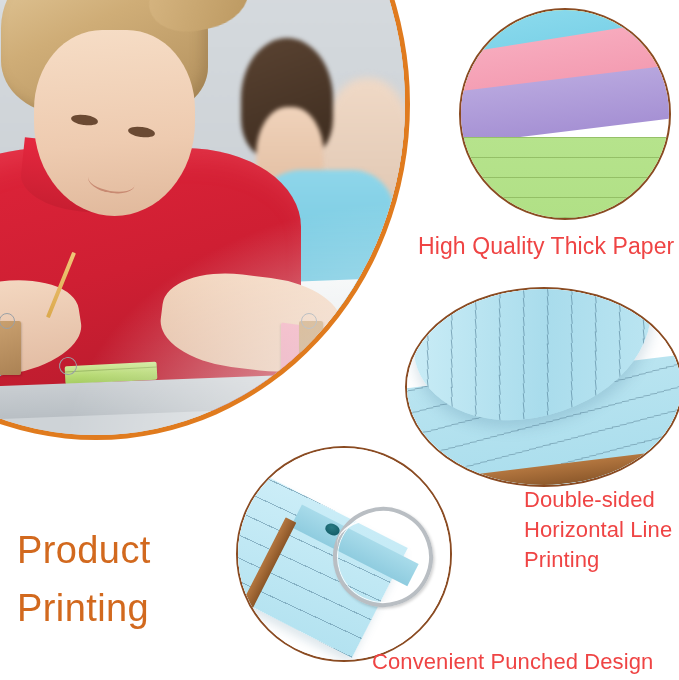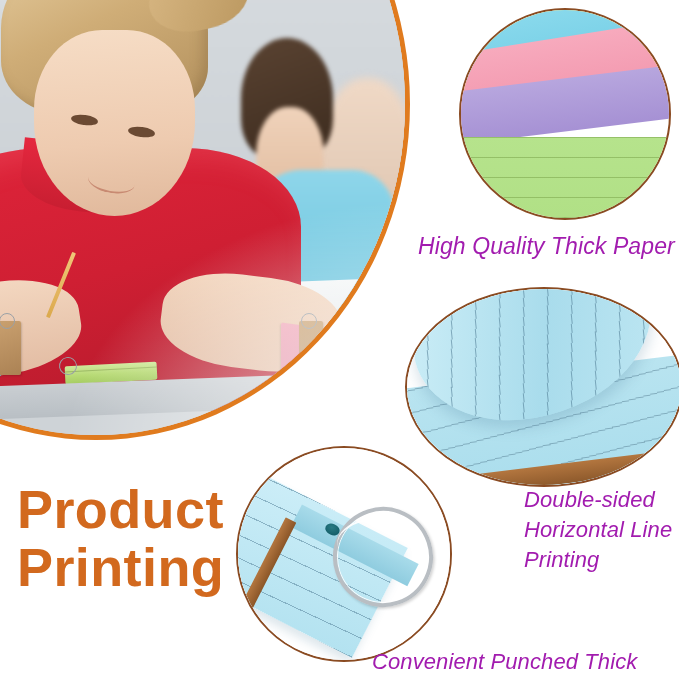--- a/index.html
+++ b/index.html
@@ -230,31 +230,31 @@
     background:transparent;transform:rotate(-18deg);
     box-shadow:0 0 0 1px rgba(255,255,255,.85) inset, 1px 2px 3px rgba(0,0,0,.18);
   }
   .c3-ring::after{
     content:"";position:absolute;left:6%;top:4%;width:60%;height:40%;
     border-top:2px solid rgba(255,255,255,.9);border-radius:50%;
   }
 
   
   .cap{
-    position:absolute;color:#a21caf;
+    position:absolute;color:#ef4444;
     font-family:"Liberation Sans", sans-serif;
-    font-weight:400;letter-spacing:.1px;white-space:pre-line;font-style:italic;
+    font-weight:400;letter-spacing:.1px;white-space:pre-line;
   }
   .cap-1{left:418px;top:231px;font-size:23px;line-height:30px;}
   .cap-2{left:524px;top:485px;font-size:22px;line-height:30px;}
   .cap-3{left:372px;top:648px;font-size:22px;line-height:28px;}
 
   .title{
-    position:absolute;left:17px;top:480px;
-    color:#D2691E;font-weight:700;font-size:54px;line-height:58px;
+    position:absolute;left:17px;top:521px;
+    color:#D2691E;font-weight:400;font-size:38px;line-height:58px;
     letter-spacing:.4px;white-space:pre-line;
     font-family:"Liberation Sans", sans-serif;
   }
 </style>
 </head>
 <body>
 
 <div class="stage">
 
   <div class="photo-wrap">
@@ -331,17 +331,17 @@
 
   <div class="circ circ-3">
     <div class="c3-inner">
       <div class="c3-card"></div>
       <div class="c3-side"></div>
       <div class="c3-spine"></div>
       <div class="c3-hole"></div>
       <div class="c3-ring"></div>
     </div>
   </div>
-  <div class="cap cap-3">Convenient Punched Thick</div>
+  <div class="cap cap-3">Convenient Punched Design</div>
 
   <div class="title"><span>Product</span><br><span>Printing</span></div>
 
 </div>
 
 </body></html>

